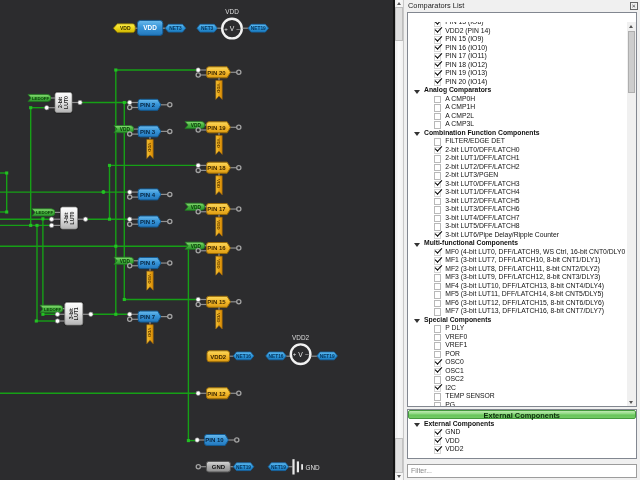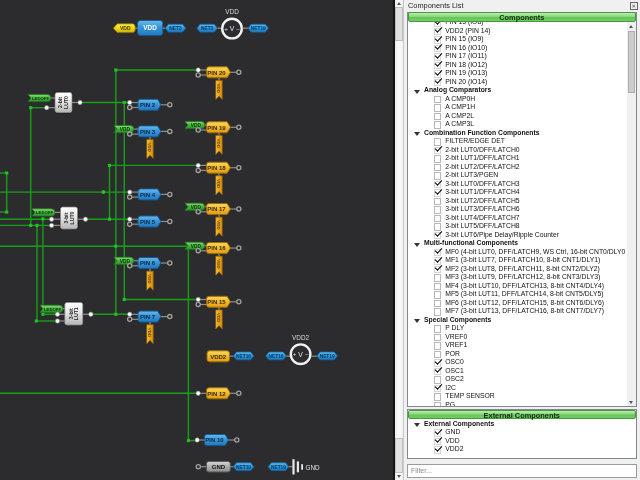--- a/index.html
+++ b/index.html
@@ -338,24 +338,23 @@
         <text x="305.5" y="469.6" font-size="6.4" fill="#e0e0e0">GND</text>
 </svg>
 </div>
 <div id="sep"></div>
 <div id="vsb">
   <div style="position:absolute;left:2.1px;top:2.2px" class="arr up"></div>
   <div style="position:absolute;left:0.6px;top:7px;width:7.6px;height:33.6px;background:#e0e0e0;border:0.8px solid #bdbdbd;box-sizing:border-box"></div>
   <div style="position:absolute;left:0.6px;top:437.5px;width:7.6px;height:35.5px;background:#e2e2e2;border:0.8px solid #c2c2c2;box-sizing:border-box"></div>
   <div style="position:absolute;left:2.1px;bottom:2.2px" class="arr dn"></div>
 </div>
-<div style="position:absolute;left:408px;top:1.2px;font-size:7.4px;color:#222">Components List</div>
+<div style="position:absolute;left:408px;top:1.2px;font-size:7.4px;color:#222">Comparators List</div>
     <div style="position:absolute;left:629.5px;top:2px;width:6.4px;height:6.4px;border:0.8px solid #666;font-size:5.4px;line-height:6.2px;text-align:center;color:#444">✕</div>
     <div style="position:absolute;left:407px;top:11.5px;width:229.6px;height:395.8px;background:#fff;border:1px solid #828790;box-sizing:border-box"></div>
-    <div class="ghead" style="left:408px;top:12.4px;width:227.6px;height:9.6px;">Components</div>
     <div style="position:absolute;left:408px;top:22px;width:218px;height:384.2px;overflow:hidden">
       <div class="cb l" style="left:25.80000000000001px;top:-2.6px"></div>
       <div class="ck" style="left:26.80000000000001px;top:-3.4000000000000004px"></div>
       <div class="rowt" style="left:37.30000000000001px;top:-3.5999999999999996px">PIN 13 (IO8)</div>
       <div class="cb l" style="left:25.80000000000001px;top:5.9px"></div>
       <div class="ck" style="left:26.80000000000001px;top:5.1px"></div>
       <div class="rowt" style="left:37.30000000000001px;top:4.9px">VDD2 (PIN 14)</div>
       <div class="cb l" style="left:25.80000000000001px;top:14.4px"></div>
       <div class="ck" style="left:26.80000000000001px;top:13.6px"></div>
       <div class="rowt" style="left:37.30000000000001px;top:13.4px">PIN 15 (IO9)</div>

